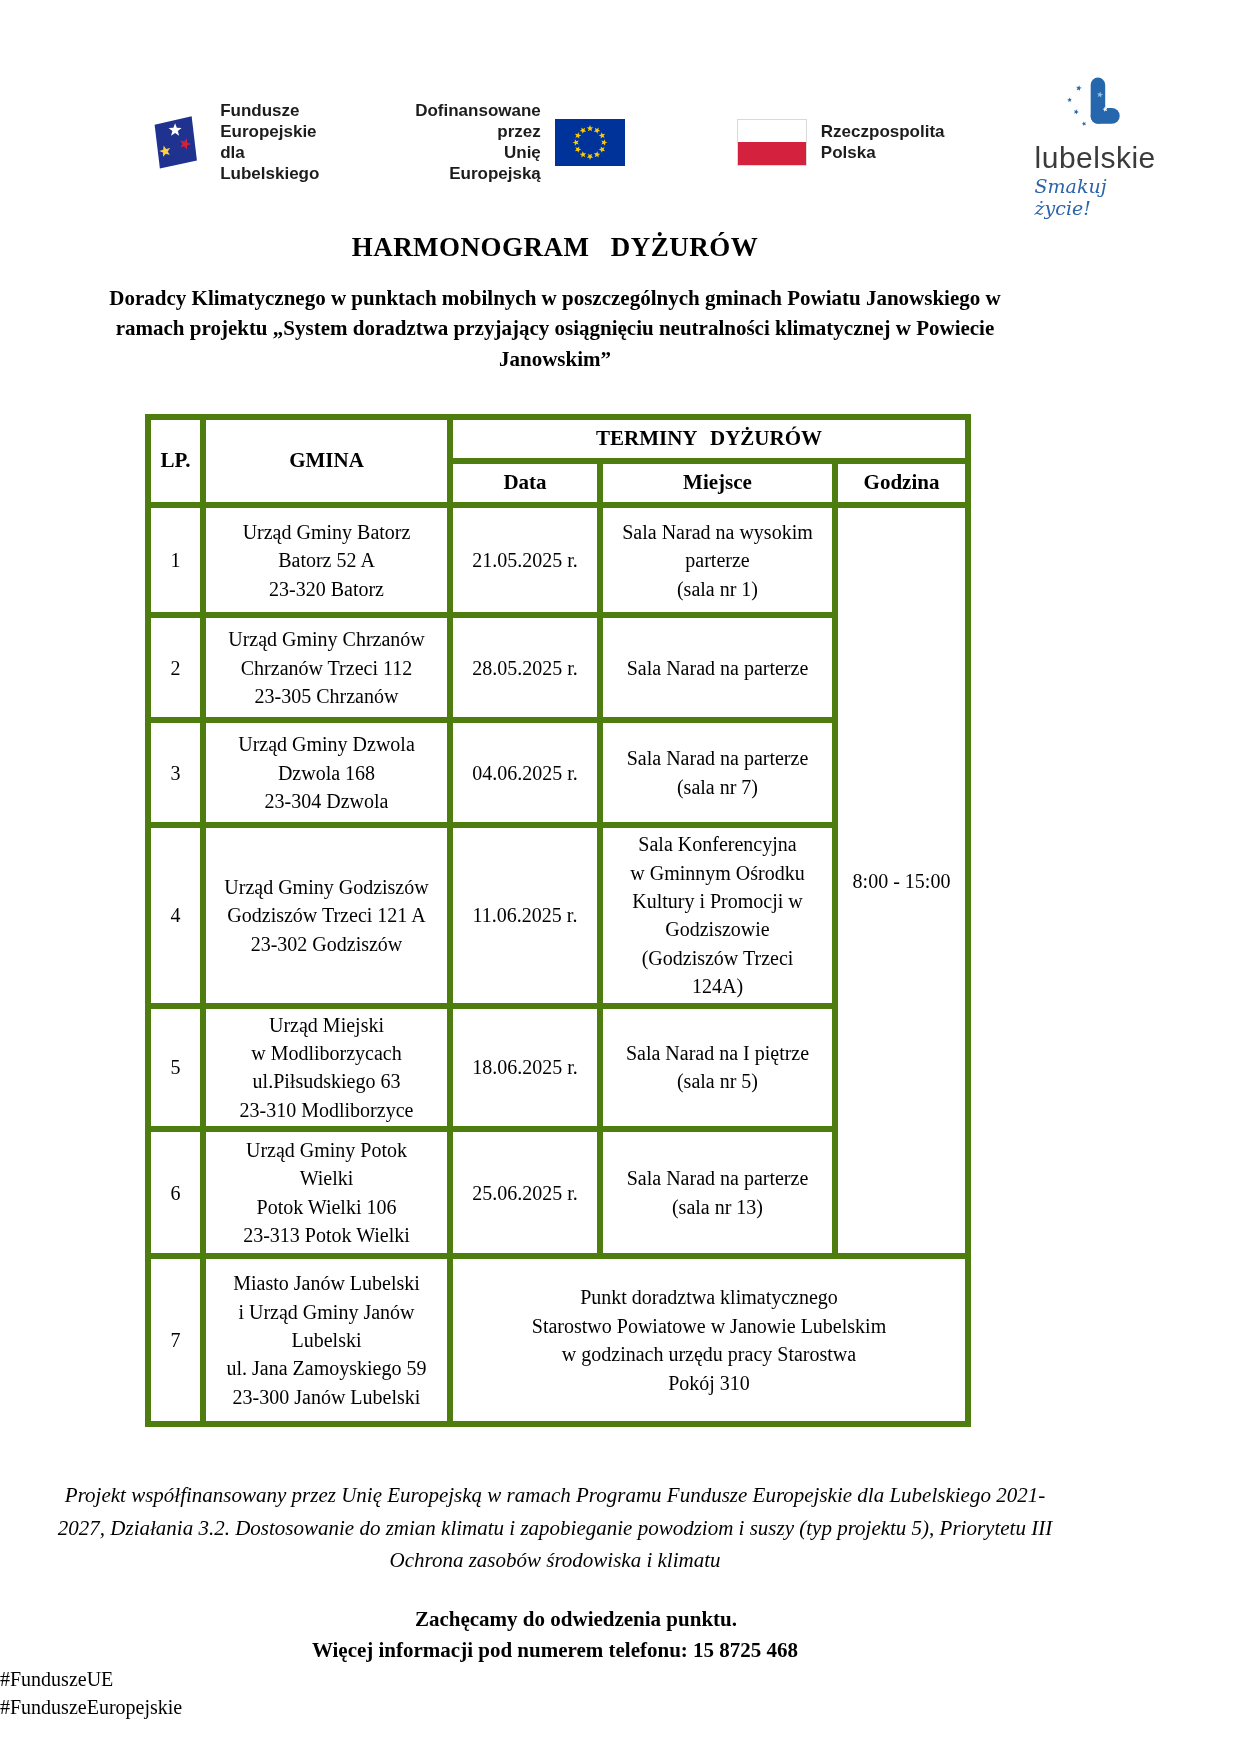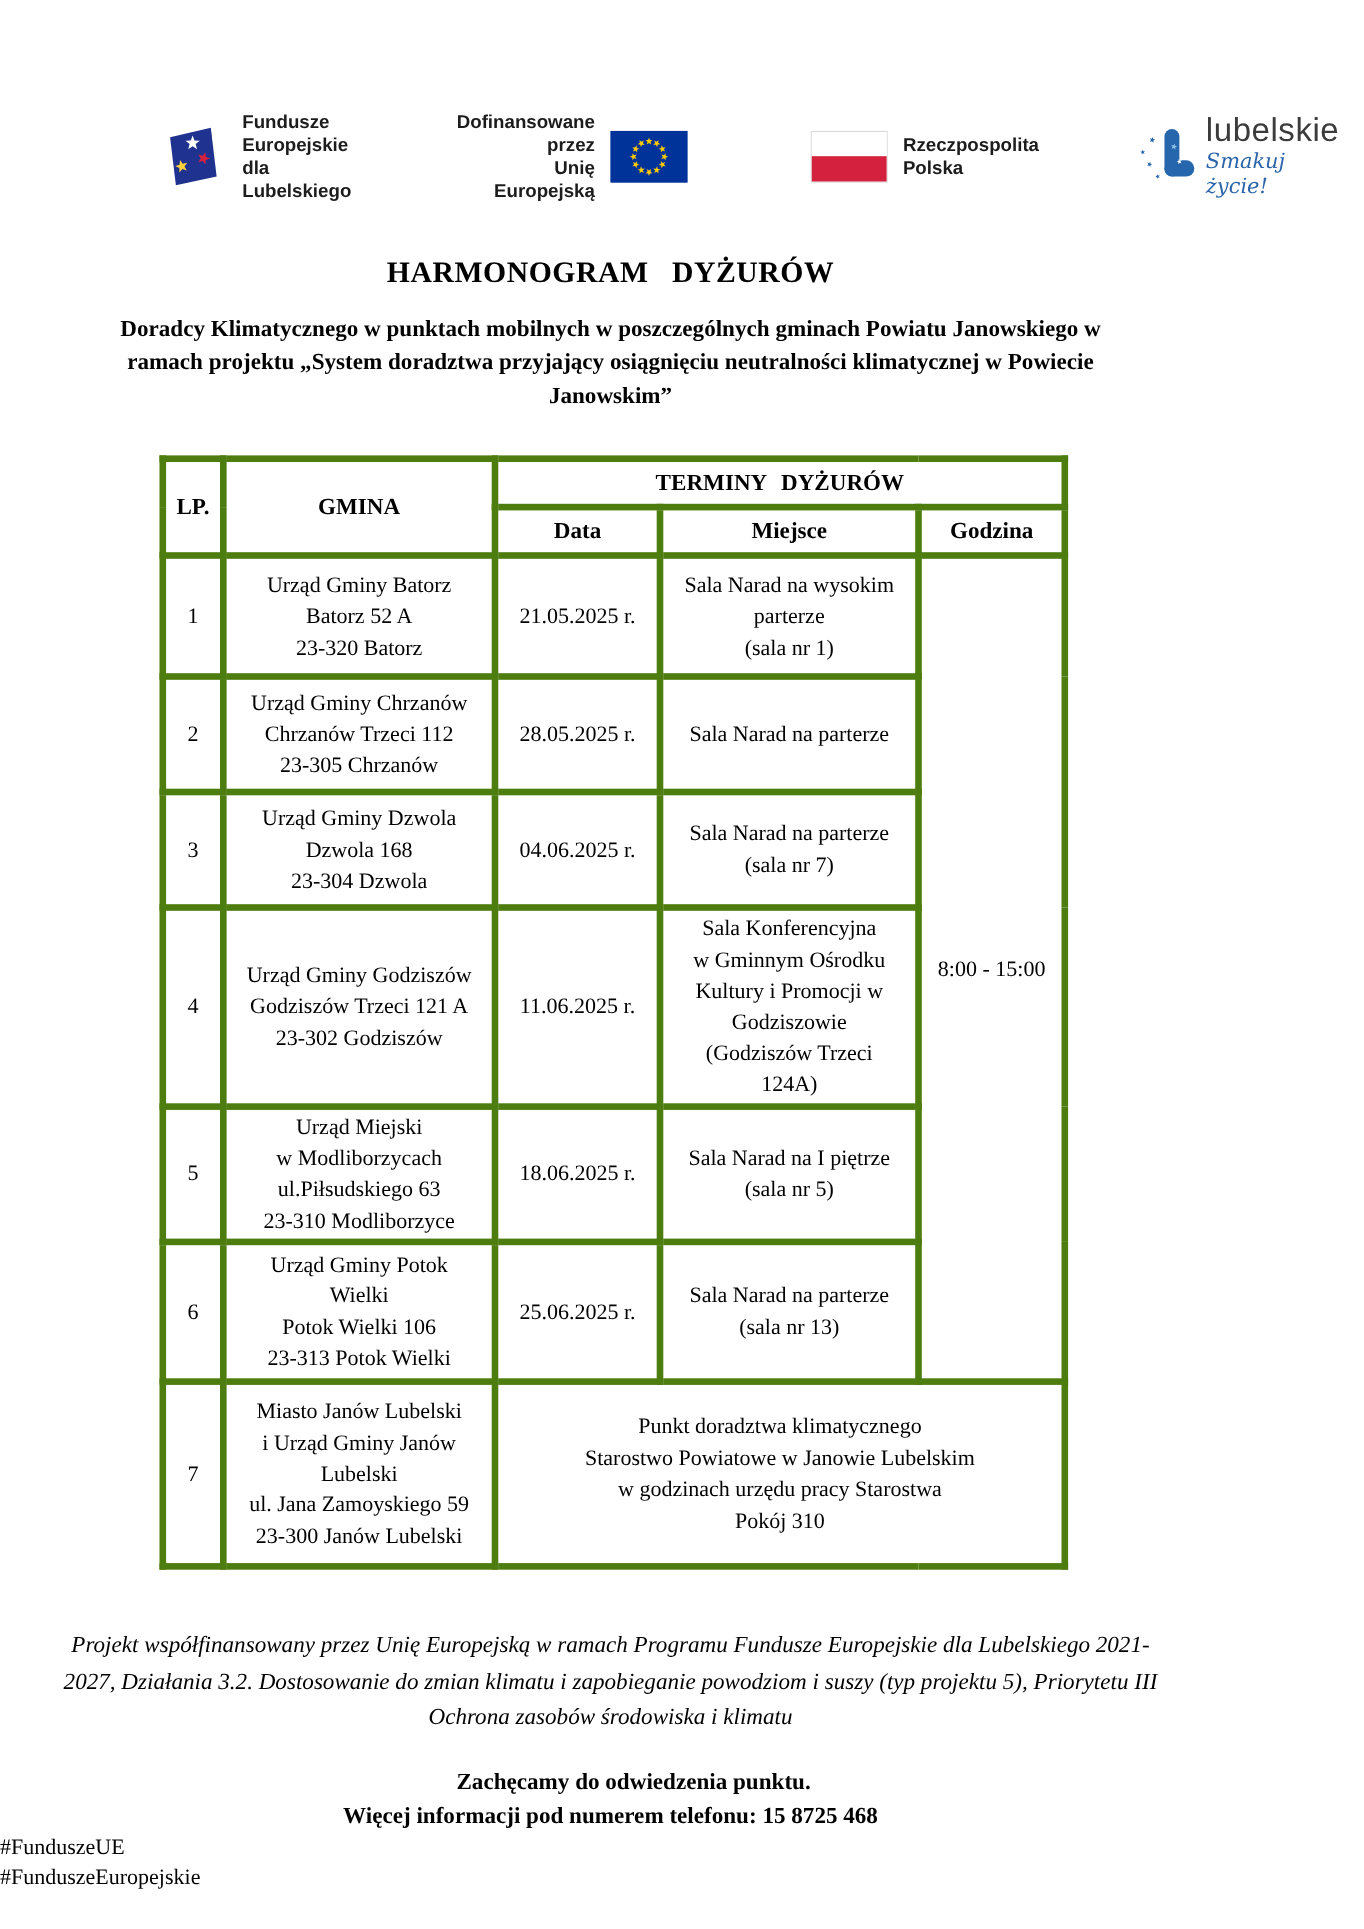--- a/index.html
+++ b/index.html
@@ -17,21 +17,21 @@
   .logo-block{display:flex;align-items:center;}
   .logo-text{font-size:17px;font-weight:600;color:#1c1c1c;line-height:1.25;}
   .fe-text{margin-left:14px;}
   .pl-flag{width:70px;height:47px;border:1px solid #d9d9d9;box-sizing:border-box;margin-left:112px;}
   .pl-flag .w{height:50%;background:#fff;border-bottom:none;}
   .pl-flag .r{height:50%;background:#d4213d;}
   .pl-text{margin-left:14px;}
   .eu-text{margin-left:70px;text-align:right;}
   .eu-flag{width:70px;height:47px;background:#003399;margin-left:14px;flex:0 0 auto;}
   .divider{width:2px;height:62px;background:#111;margin-left:46px;}
-  .lub-block{margin-left:38px;display:flex;align-items:center;}
+  .lub-block{margin-left:38px;display:flex;align-items:center;flex-direction:column;}
   .lub-texts{margin-left:6px;display:flex;flex-direction:column;align-items:flex-start;}
   .lub-name{font-size:30px;font-weight:500;color:#3b3b3b;letter-spacing:.5px;line-height:1;}
   .lub-tag{font-size:19px;font-style:italic;color:#2b64a9;font-family:"DejaVu Serif","Liberation Serif",serif;margin-top:2px;align-self:flex-end;}
   
   .content{width:1110px;}
   .doc-title{
     margin-top:46px;text-align:center;font-size:27px;font-weight:700;
     word-spacing:14px;letter-spacing:.5px;
   }
   .doc-subtitle{

